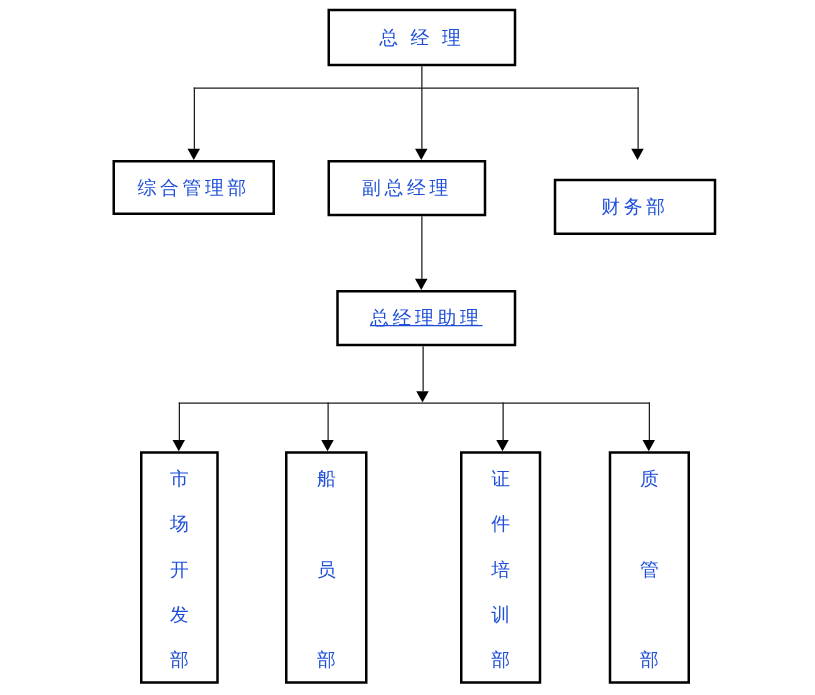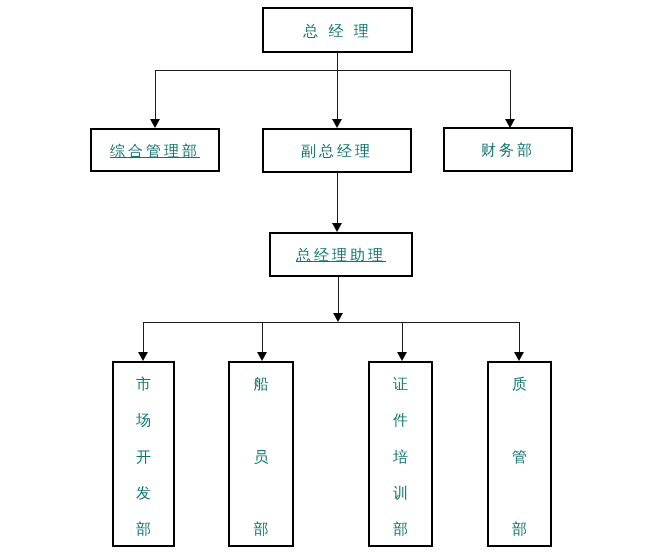--- a/index.html
+++ b/index.html
@@ -6,21 +6,21 @@
     margin: 0;
     padding: 0;
     background: #ffffff;
   }
   .canvas {
     position: relative;
     width: 652px;
     height: 556px;
     background: #ffffff;
     font-family: "Liberation Sans", "DejaVu Sans", sans-serif;
-    color: #0f766e;
+    color: #1d4ed8;
     overflow: hidden;
   }
   .box {
     position: absolute;
     box-sizing: border-box;
     border: 2px solid #000000;
     background: #ffffff;
     display: flex;
     align-items: center;
     justify-content: center;
@@ -70,23 +70,23 @@
 
   <div class="vline" style="left:155px; top:70px; height:49px;"></div>
   <div class="arrow-down" style="left:150px; top:119px;"></div>
 
   <div class="vline" style="left:337px; top:70px; height:49px;"></div>
   <div class="arrow-down" style="left:332px; top:119px;"></div>
 
   <div class="vline" style="left:510px; top:70px; height:49px;"></div>
   <div class="arrow-down" style="left:505px; top:119px;"></div>
 
-  <div class="box" style="left:90px; top:128px; width:130px; height:44px;text-decoration:underline;">综合管理部</div>
-  <div class="box" style="left:262px; top:128px; width:150px; height:45px;">副总经理</div>
-  <div class="box" style="left:443px; top:127px; width:130px; height:45px;">财务部</div>
+  <div class="box" style="left:90px; top:128px; width:130px; height:44px;">综合管理部</div>
+  <div class="box" style="left:262px; top:128px; width:127px; height:45px;">副总经理</div>
+  <div class="box" style="left:443px; top:143px; width:130px; height:45px;">财务部</div>
 
   <div class="vline" style="left:337px; top:173px; height:50px;"></div>
   <div class="arrow-down" style="left:332px; top:223px;"></div>
 
   <div class="box" style="left:269px; top:232px; width:144px; height:45px;text-decoration:underline;">总经理助理</div>
 
   <div class="vline" style="left:338px; top:277px; height:36px;"></div>
   <div class="arrow-down" style="left:333px; top:313px;"></div>
   <div class="hline" style="left:143px; top:322px; width:377px;"></div>
 

